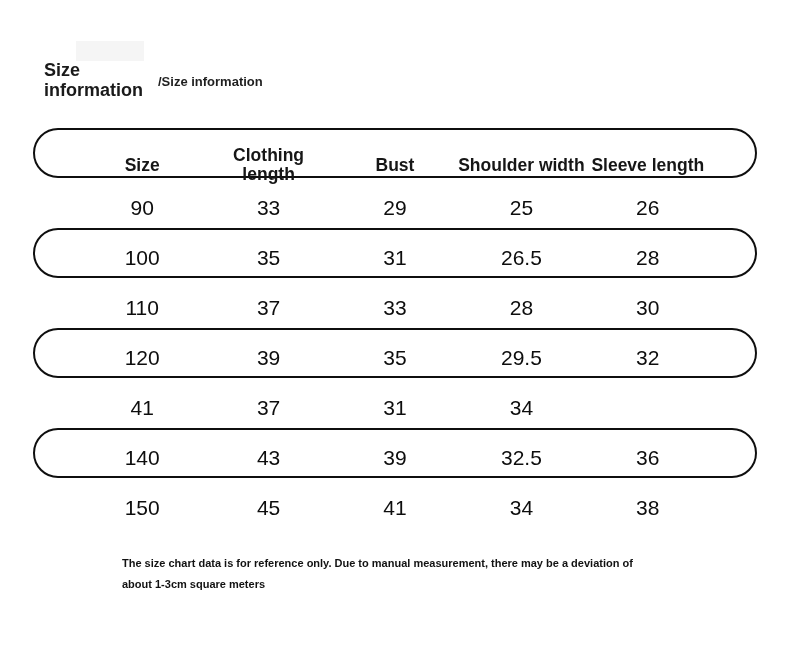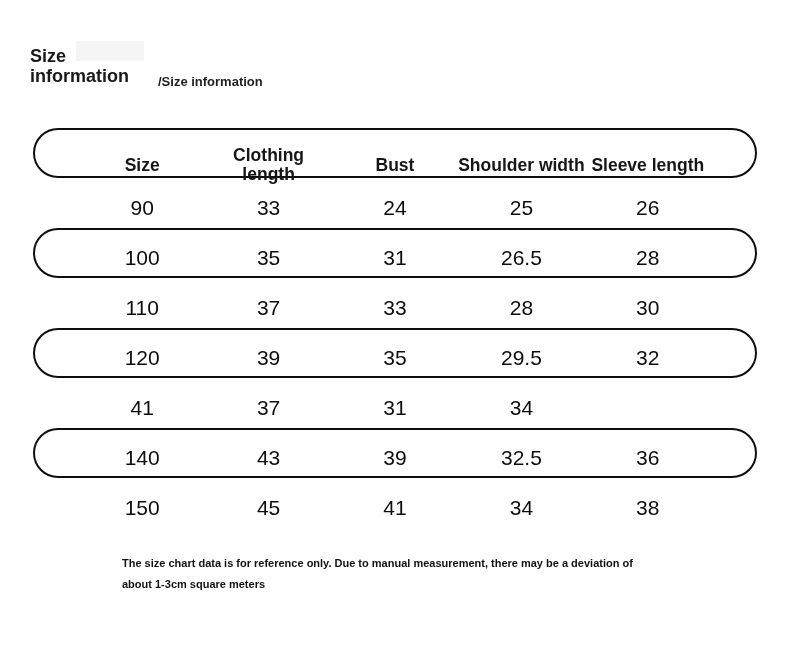--- a/index.html
+++ b/index.html
@@ -17,21 +17,21 @@
   .artifact {
     position: absolute;
     left: 76px; top: 41px;
     width: 68px; height: 20px;
     background: #f5f5f5;
   }
   .title {
     position: absolute;
     left: 28px; top: 44px;
     width: 125px;
-    margin: 2px;
+    margin: 16px;
     font-size: 18px;
     font-weight: 700;
     line-height: 20px;
     color: #1a1a1a;
   }
   .subtitle {
     position: absolute;
     left: 158px; top: 74px;
     font-size: 13px;
     font-weight: 700;
@@ -97,21 +97,21 @@
       <div class="cell">Size</div>
       <div class="cell">Clothing length</div>
       <div class="cell">Bust</div>
       <div class="cell">Shoulder width</div>
       <div class="cell">Sleeve length</div>
     </div>
 
     <div class="row">
       <div class="cell">90</div>
       <div class="cell">33</div>
-      <div class="cell">24</div>
+      <div class="cell">29</div>
       <div class="cell">25</div>
       <div class="cell">26</div>
     </div>
 
     <div class="row pill">
       <div class="cell">100</div>
       <div class="cell">35</div>
       <div class="cell">31</div>
       <div class="cell">26.5</div>
       <div class="cell">28</div>

